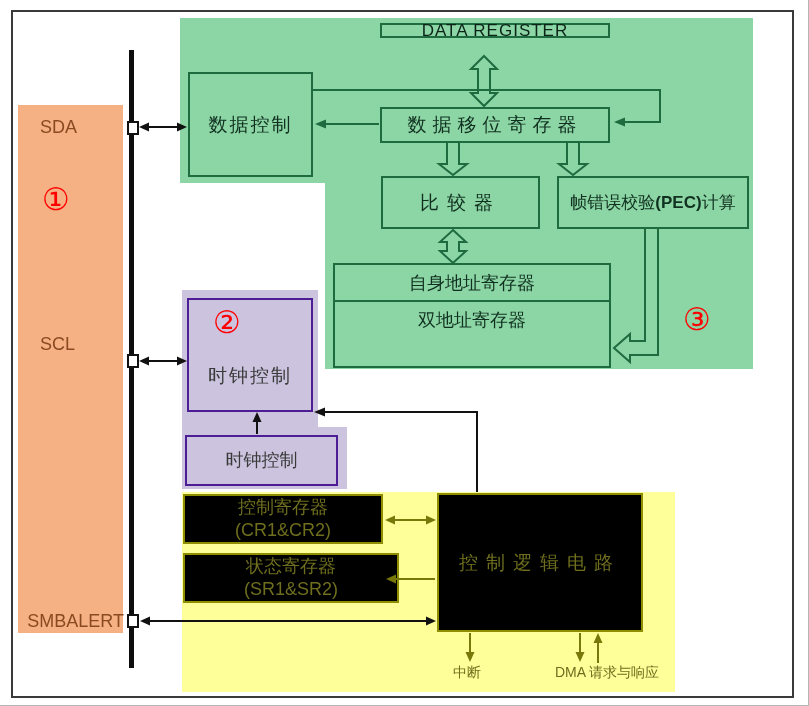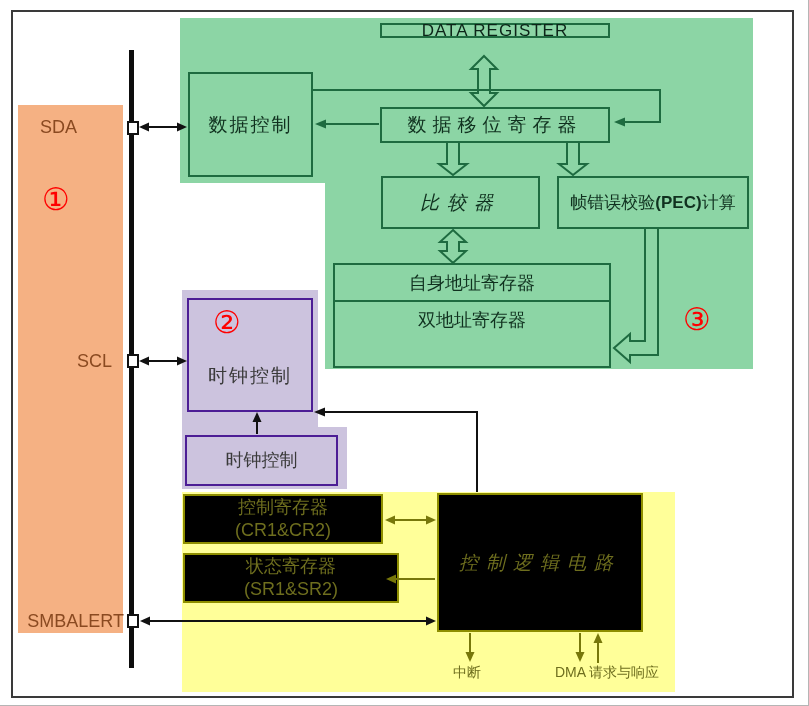--- a/index.html
+++ b/index.html
@@ -19,21 +19,21 @@
   
   #bus{left:129px;top:50px;width:5px;height:618px;background:#0d0d0d;}
   .pin{width:12px;height:14px;background:#ffffff;border:2px solid #111;}
   
   .gbox{border:2px solid #1E6B40;color:#10311f;display:flex;align-items:center;justify-content:center;text-align:center;}
   .pbox{border:2px solid #4c1d95;color:#3a3a3a;display:flex;align-items:center;justify-content:center;text-align:center;}
   .ybox{border:2px solid #8E8E00;color:#6e6e1e;display:flex;flex-direction:column;align-items:center;justify-content:center;text-align:center;background:#000000;}
   .cn{font-size:19px;}
   .sp1{letter-spacing:2px;}
   .sp2{letter-spacing:6px;}
-  .sp3{letter-spacing:8px;font-style:italic;}
+  .sp3{letter-spacing:8px;}
   .en{font-size:17px;letter-spacing:1px;color:#0c2418;}
   .badge{color:#FF0000;font-size:31px;line-height:31px;font-family:"DejaVu Sans",sans-serif;text-align:center;}
   .pin-label{color:#8a4a21;font-size:18px;line-height:20px;}
   .ylabel{color:#6e6e1e;font-size:14px;text-align:center;white-space:nowrap;}
   
   .stack-row{height:35px;border-top:2px solid #1E6B40;display:flex;align-items:center;justify-content:center;color:#10311f;font-size:18px;}
   .stack-row:first-child{border-top:none;}
   b{font-weight:bold;}
   svg{pointer-events:none;}
 </style>
@@ -50,21 +50,21 @@
   <div class="abs region-purple" style="left:182px;top:290px;width:136px;height:147px;"></div>
   <div class="abs region-purple" style="left:182px;top:427px;width:165px;height:62px;"></div>
   <div class="abs region-yellow" style="left:182px;top:492px;width:493px;height:200px;"></div>
 
   <div id="bus" class="abs"></div>
   <div class="abs pin" style="left:127px;top:121px;"></div>
   <div class="abs pin" style="left:127px;top:354px;"></div>
   <div class="abs pin" style="left:127px;top:614px;"></div>
 
   <div class="abs pin-label" style="left:40px;top:117px;width:72px;text-align:left;">SDA</div>
-  <div class="abs pin-label" style="left:40px;top:351px;width:72px;text-align:right;">SCL</div>
+  <div class="abs pin-label" style="left:40px;top:334px;width:72px;">SCL</div>
   <div class="abs pin-label" style="left:26px;top:611px;width:98px;text-align:right;">SMBALERT</div>
 
   <div class="abs badge" style="left:38px;top:184px;width:36px;">①</div>
   <div class="abs badge" style="left:209px;top:307px;width:36px;">②</div>
   <div class="abs badge" style="left:679px;top:304px;width:36px;">③</div>
   <div class="abs badge" style="left:560px;top:512px;width:36px;">④</div>
 
   <div class="abs gbox en" style="left:380px;top:23px;width:230px;height:15px;">
     <span>DATA REGISTER</span>
   </div>

